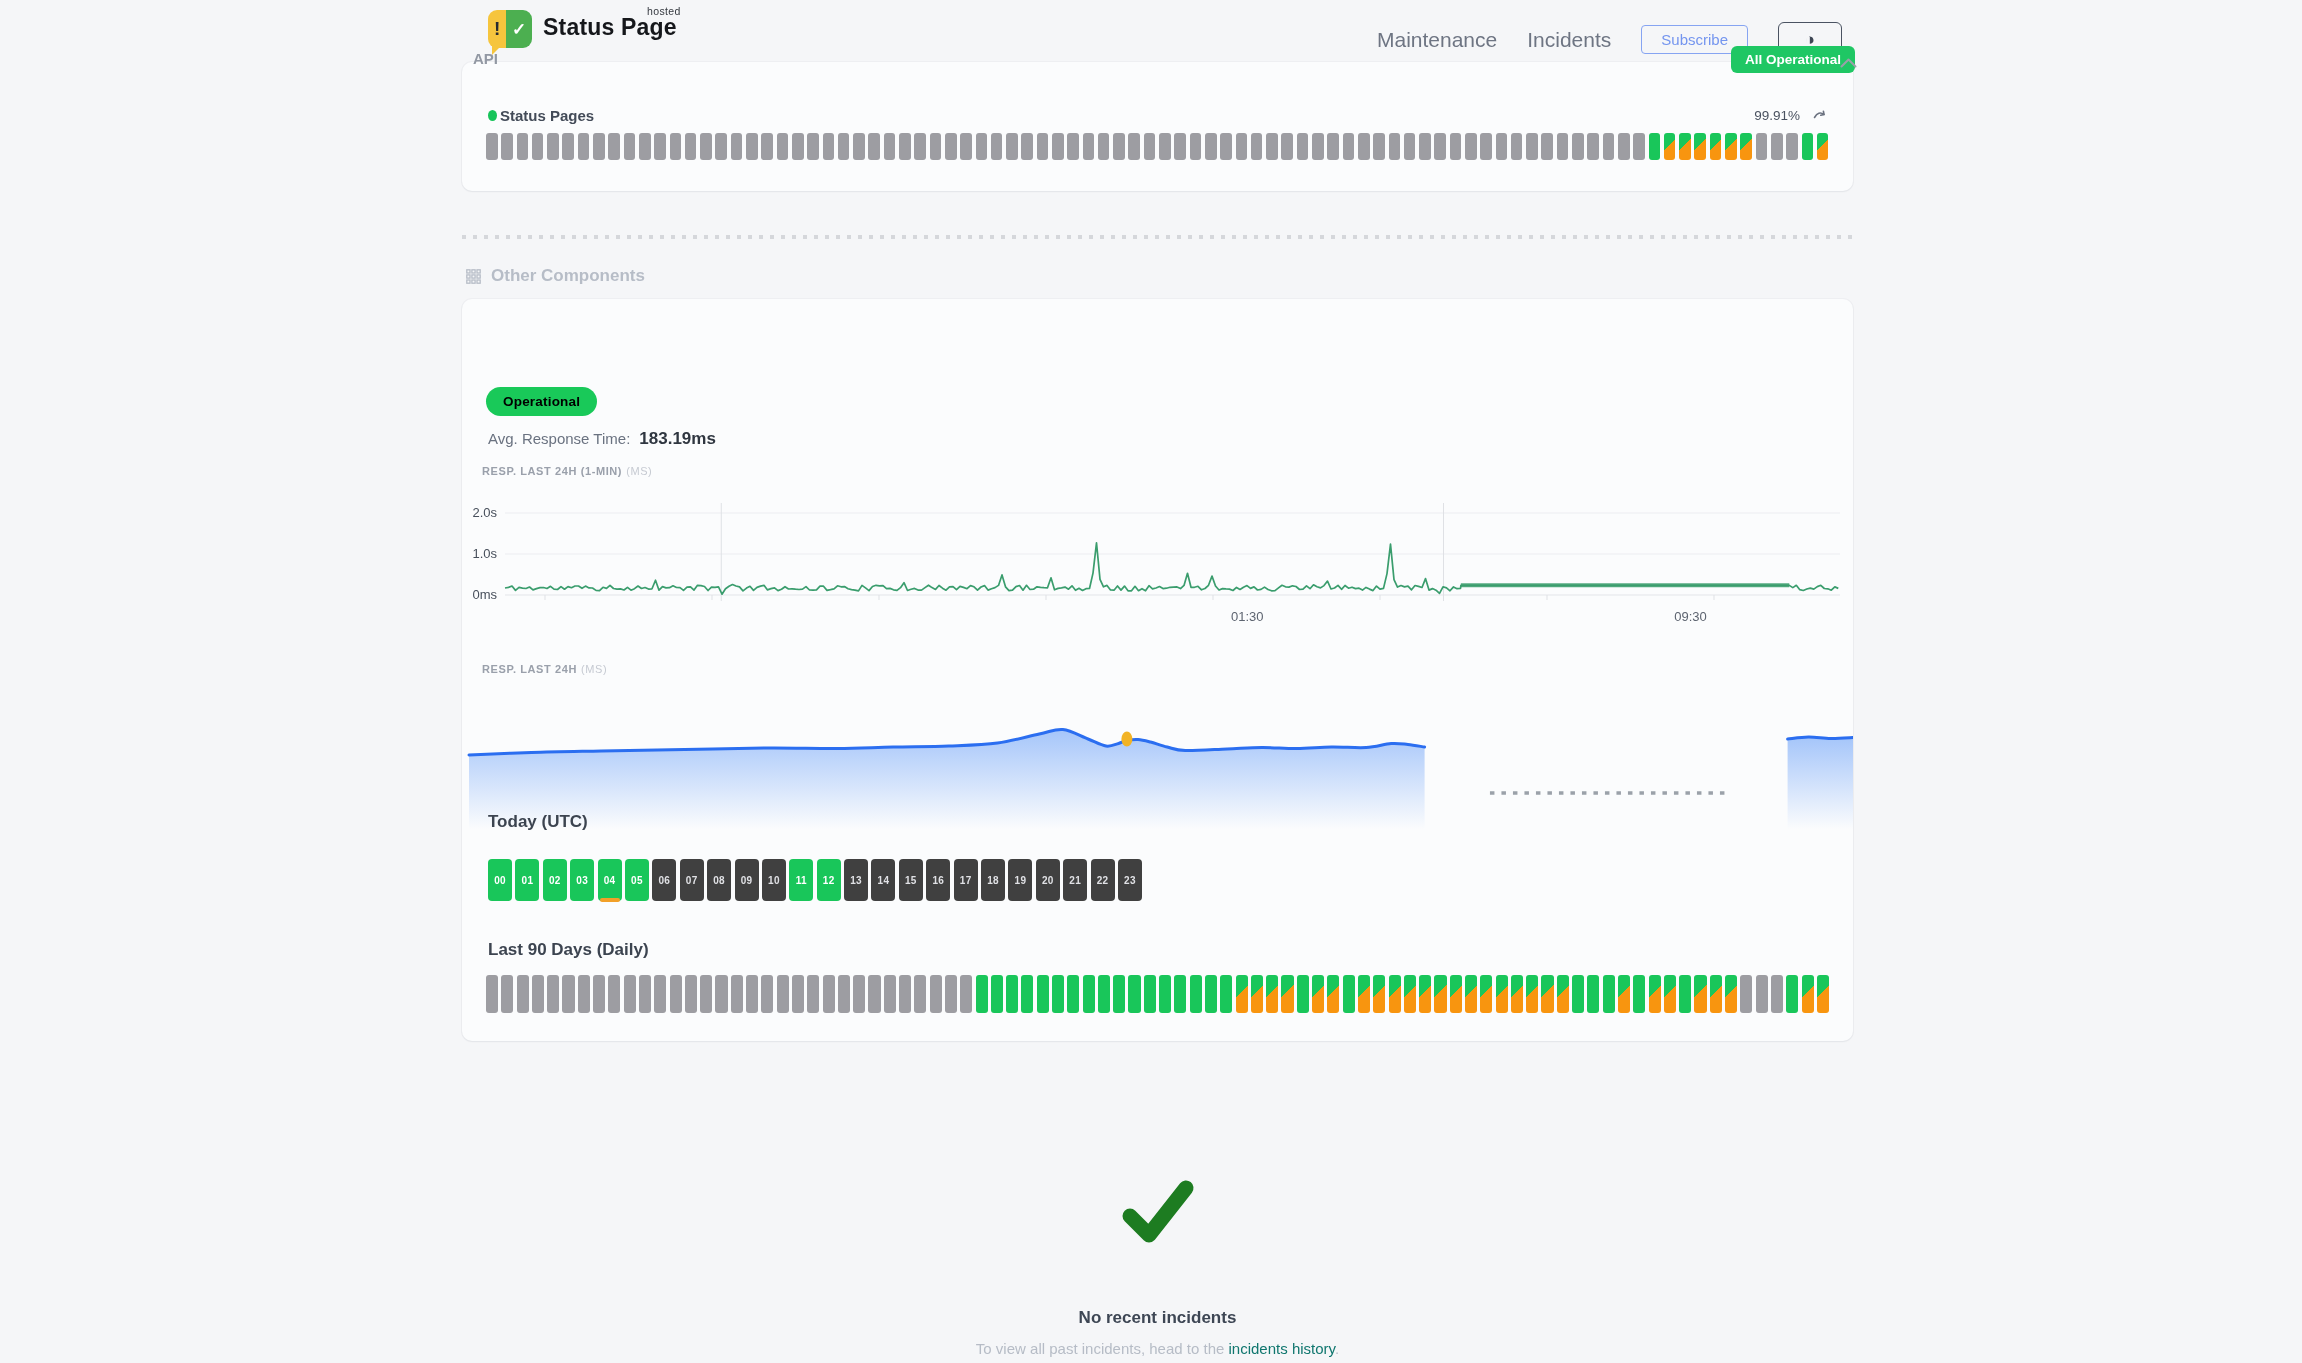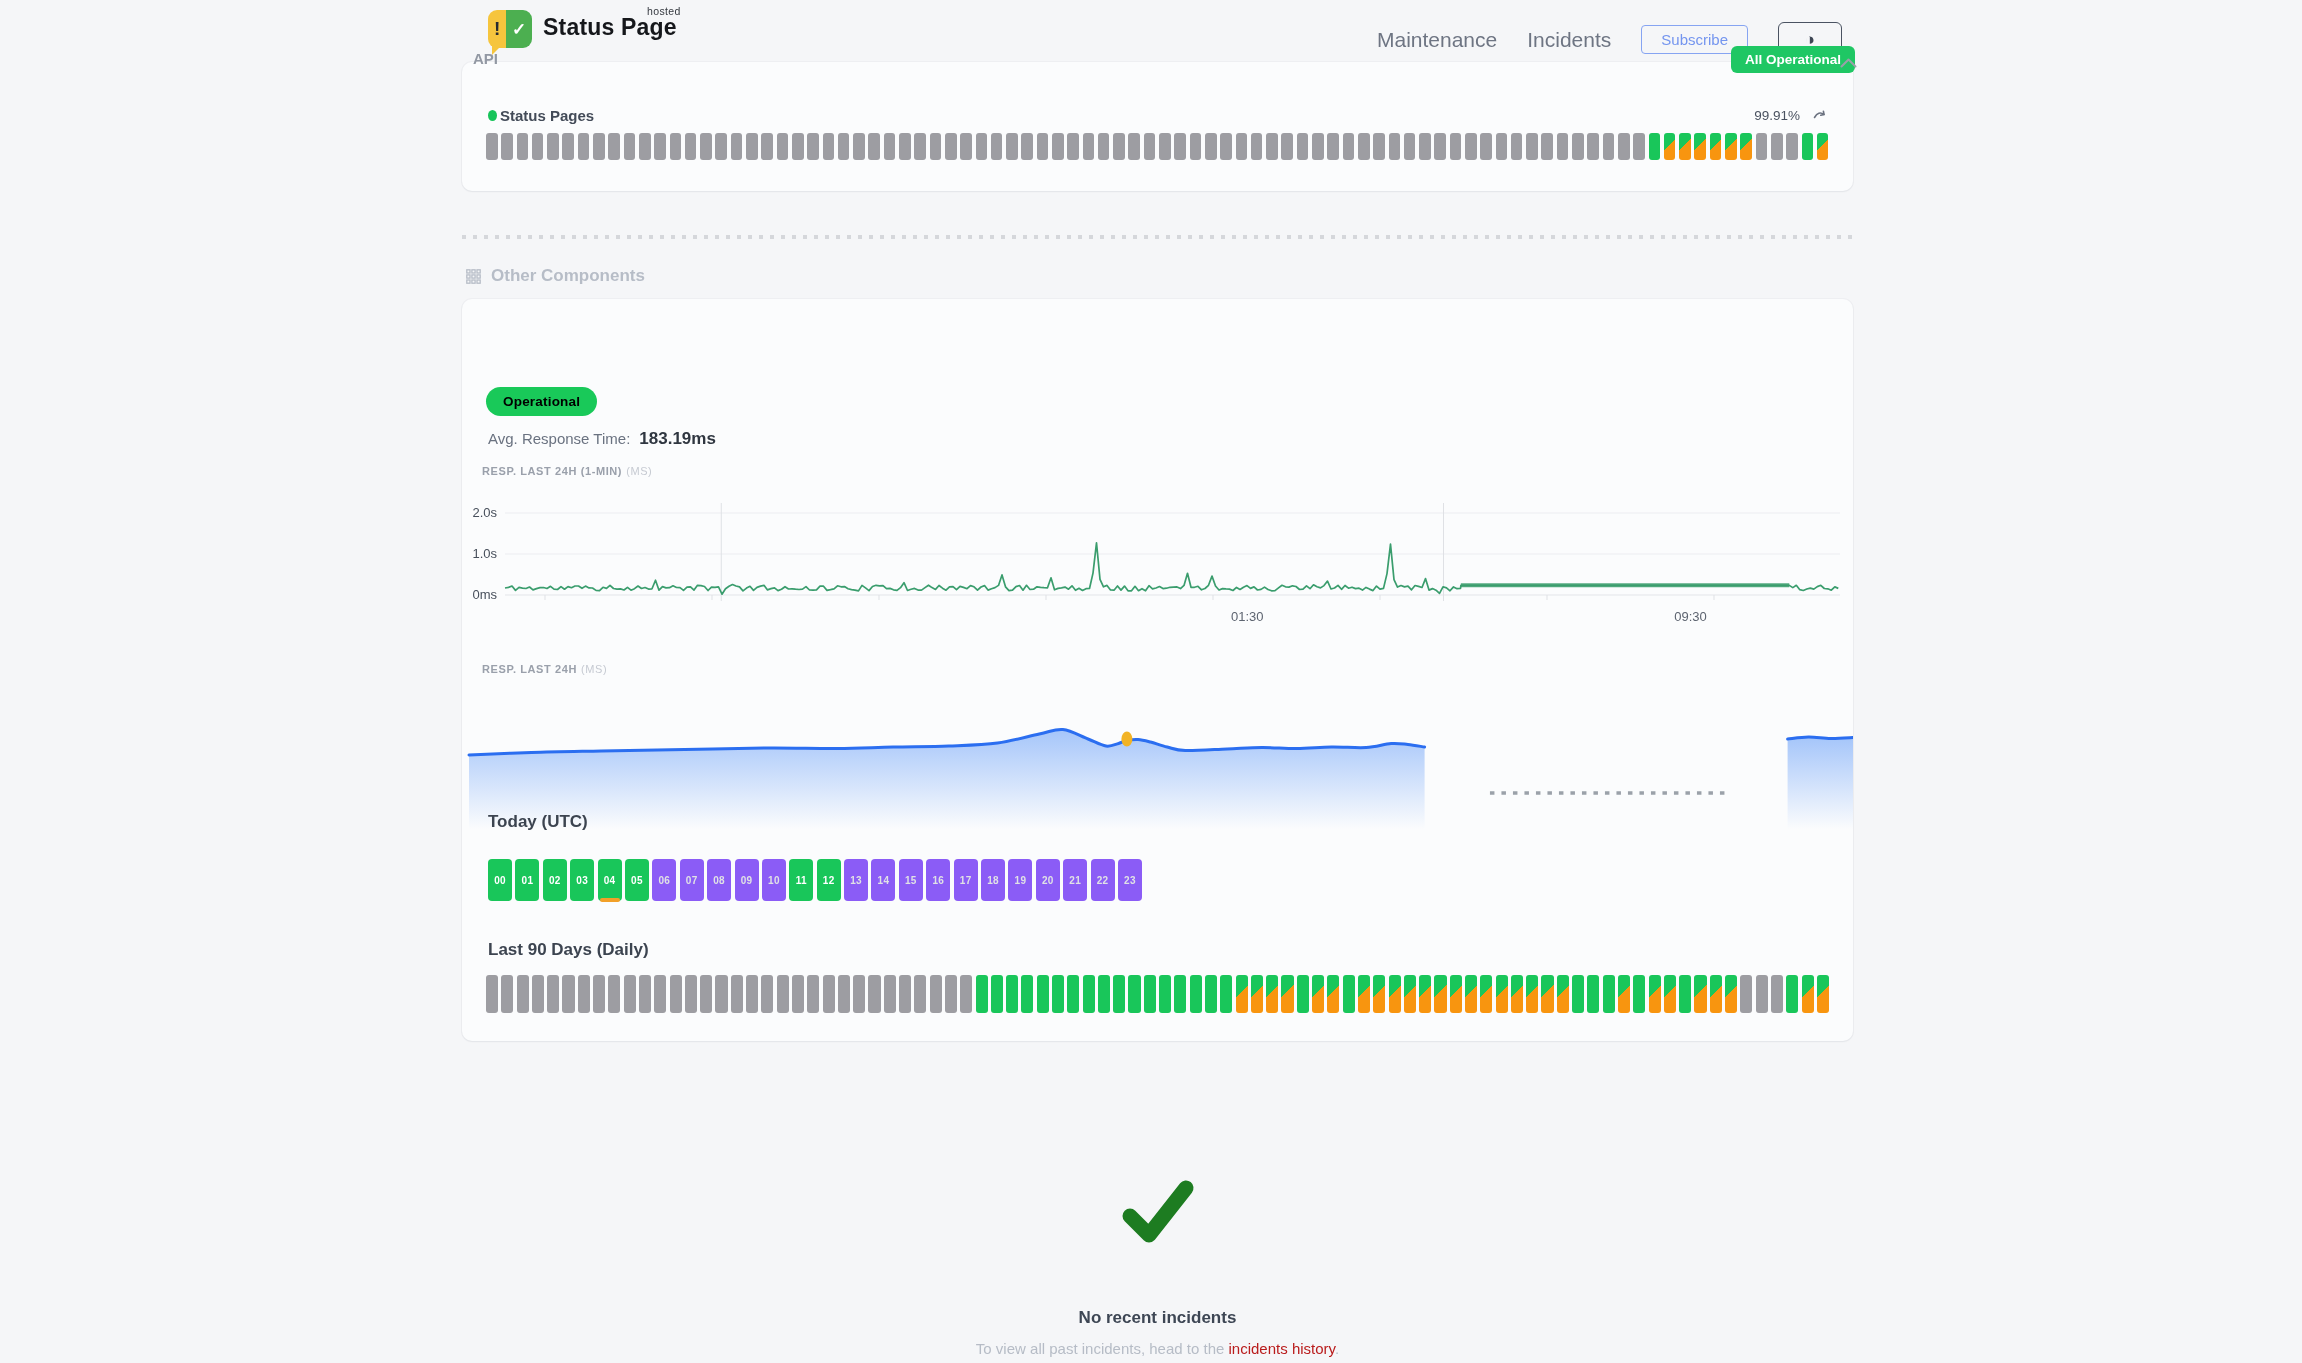--- a/index.html
+++ b/index.html
@@ -72,34 +72,34 @@
   #chart1-label{top:166px}
   #chart2-label{top:364px}
   #chart1{position:absolute;left:0;top:186px}
   #chart2{position:absolute;left:0;top:378px}
 
   .section-heading{position:absolute;left:26px;font-size:17px;font-weight:600;color:#3c4450}
   #today-heading{top:513px}
   #last90-heading{top:641px}
 
   #hour-blocks{position:absolute;left:26px;top:560px;display:flex;gap:3.4px}
-  .hblock{position:relative;width:24px;height:42px;border-radius:4px;background:#8b5cf6;
+  .hblock{position:relative;width:24px;height:42px;border-radius:4px;background:#404040;
     display:flex;align-items:center;justify-content:center}
   .hblock.up{background:#17c45a}
   .hblock span{font-size:10px;font-weight:700;color:#e0e1e5;letter-spacing:.3px}
   .hblock.up span{color:#fff}
   .hpartial{position:absolute;left:2px;right:2px;bottom:-1px;height:4px;border-radius:2px;background:#f2a028}
 
   #day-bars{top:676px}
 
   
   #incident-wrap{left:462px;top:1175px;width:1391px;text-align:center}
   #no-incident-title{left:462px;top:1308px;width:1391px;text-align:center;font-size:17px;font-weight:600;color:#3d4654}
   #no-incident-sub{left:462px;top:1340px;width:1391px;text-align:center;font-size:15px;color:#b6bcc6}
-  #no-incident-sub .link{color:#b91c1c;cursor:pointer}
+  #no-incident-sub .link{color:#0f766e;cursor:pointer}
 </style>
 </head>
 <body>
 
 <div class="abs" id="brand">
   <div class="logo-badge">
     <div class="logo-left">!</div>
     <div class="logo-right">✓</div>
   </div>
   <div class="brand-text">

